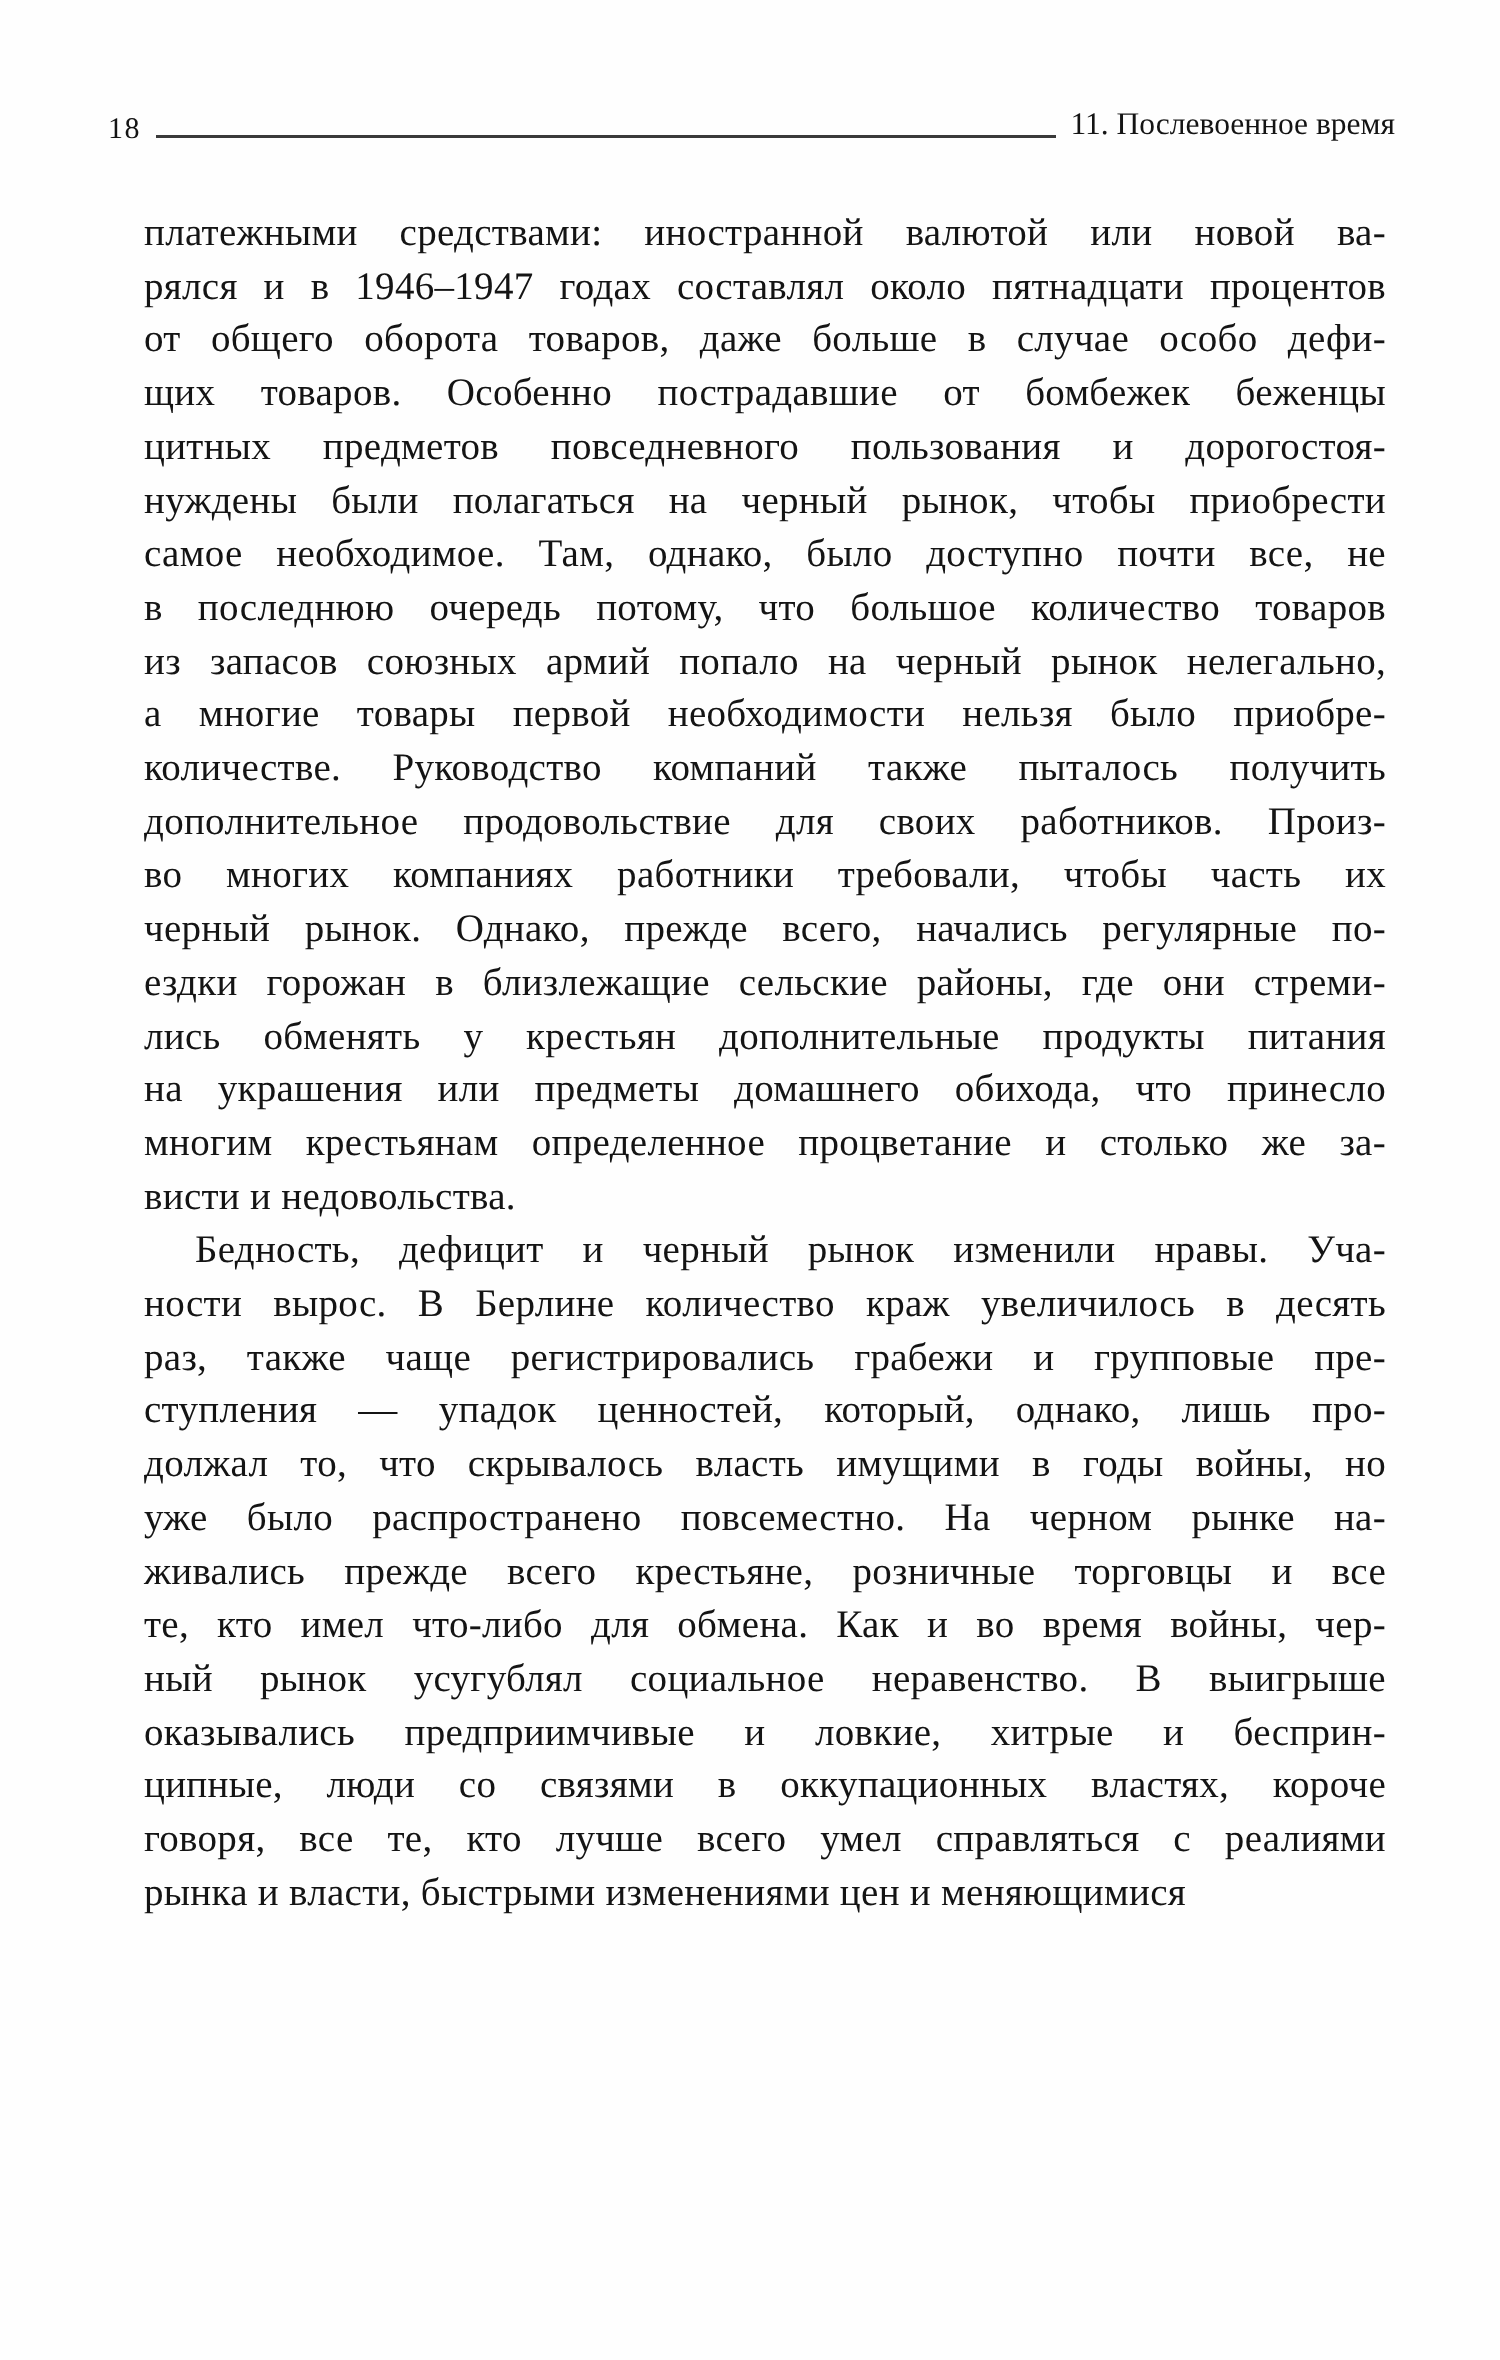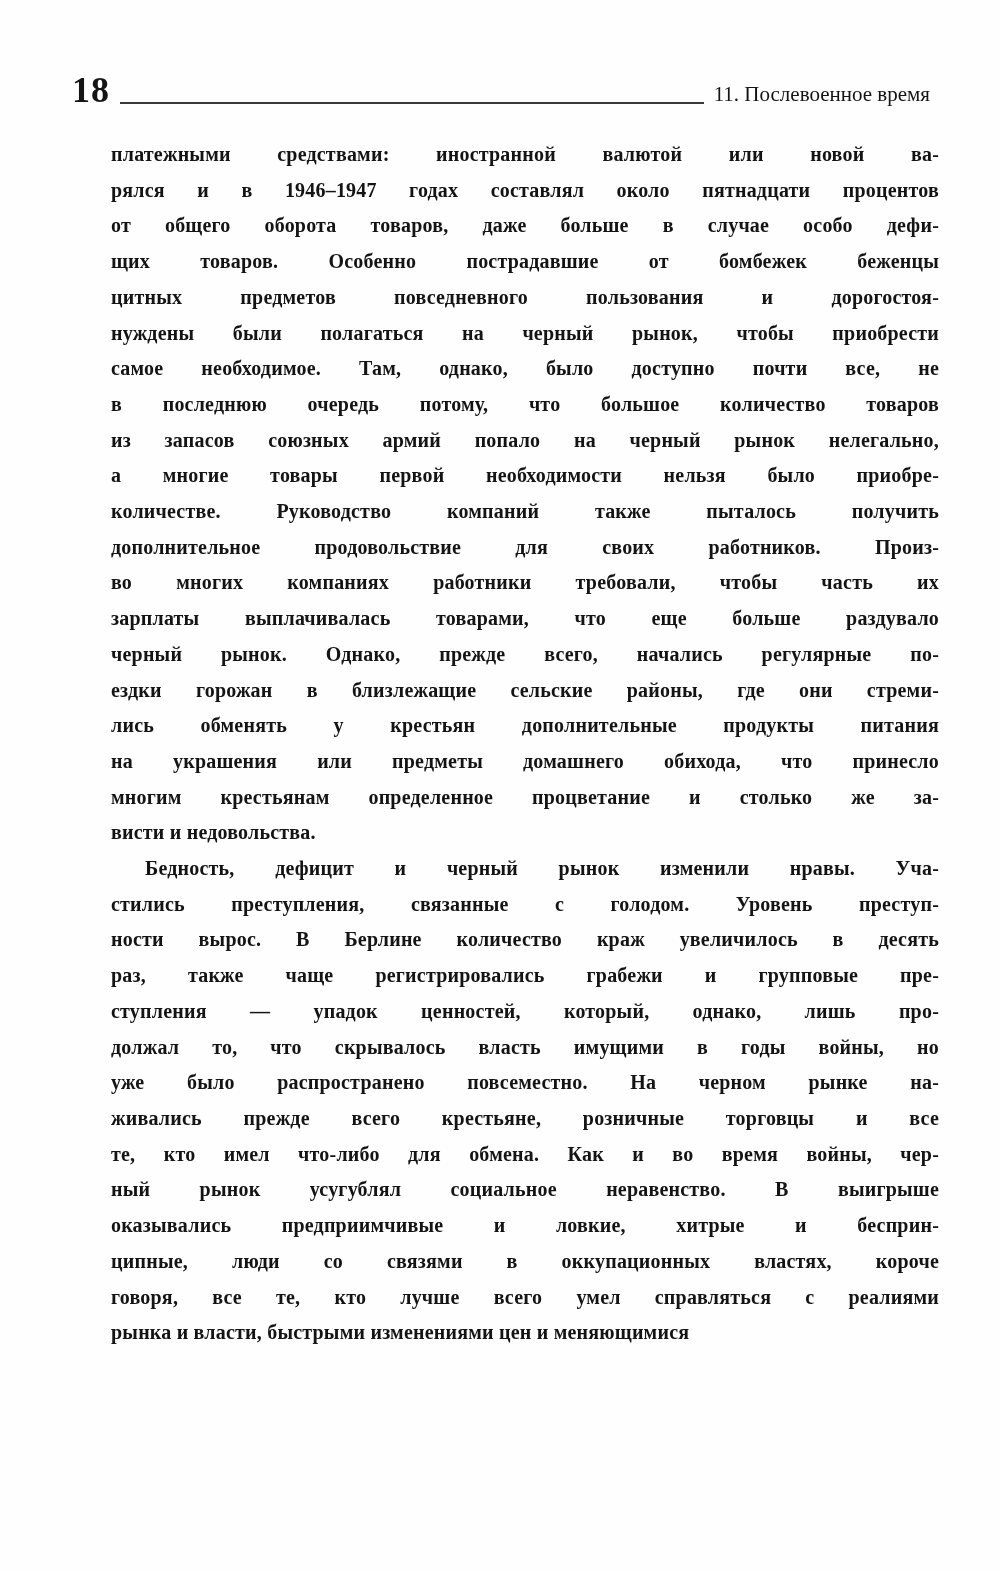--- a/index.html
+++ b/index.html
@@ -19,45 +19,45 @@
   }
   .running-head {
     position: absolute;
     top: 72px;
     left: 72px;
     right: 70px;
     display: flex;
     align-items: flex-end;
   }
   .page-number {
-    font-size: 36px;
-    font-weight: bold;
+    font-size: 20px;
+    font-weight: normal;
     line-height: 1;
     letter-spacing: 1px;
   }
   .head-rule {
     flex: 1;
     border-bottom: 2px solid #3a3a3a;
     margin: 0 10px 4px 10px;
     height: 0;
   }
   .head-title {
     font-size: 21px;
     font-weight: normal;
     line-height: 1;
     white-space: nowrap;
     padding-bottom: 3px;
   }
   .body-text {
     position: absolute;
     top: 137px;
-    left: 111px;
+    left: 96px;
     width: 828px;
-    font-size: 20px;
-    font-weight: bold;
+    font-size: 26px;
+    font-weight: normal;
     letter-spacing: 0.2px;
   }
   .paragraph {
     margin: 0;
   }
   .line {
     line-height: 35.7px;
     white-space: normal;
     text-align: justify;
     text-align-last: justify;
@@ -88,31 +88,29 @@
         <div class="line">щих товаров. Особенно пострадавшие от бомбежек беженцы</div>
         <div class="line">цитных предметов повседневного пользования и дорогостоя-</div>
         <div class="line">нуждены были полагаться на черный рынок, чтобы приобрести</div>
         <div class="line">самое необходимое. Там, однако, было доступно почти все, не</div>
         <div class="line">в последнюю очередь потому, что большое количество товаров</div>
         <div class="line">из запасов союзных армий попало на черный рынок нелегально,</div>
         <div class="line">а многие товары первой необходимости нельзя было приобре-</div>
         <div class="line">количестве. Руководство компаний также пыталось получить</div>
         <div class="line">дополнительное продовольствие для своих работников. Произ-</div>
         <div class="line">во многих компаниях работники требовали, чтобы часть их</div>
-        <div class="line">зарплаты выплачивалась товарами, что еще больше раздувало</div>
         <div class="line">черный рынок. Однако, прежде всего, начались регулярные по-</div>
         <div class="line">ездки горожан в близлежащие сельские районы, где они стреми-</div>
         <div class="line">лись обменять у крестьян дополнительные продукты питания</div>
         <div class="line">на украшения или предметы домашнего обихода, что принесло</div>
         <div class="line">многим крестьянам определенное процветание и столько же за-</div>
         <div class="line last">висти и недовольства.</div>
       </div>
       <div class="paragraph">
         <div class="line indent">Бедность, дефицит и черный рынок изменили нравы. Уча-</div>
-        <div class="line">стились преступления, связанные с голодом. Уровень преступ-</div>
         <div class="line">ности вырос. В Берлине количество краж увеличилось в десять</div>
         <div class="line">раз, также чаще регистрировались грабежи и групповые пре-</div>
         <div class="line">ступления — упадок ценностей, который, однако, лишь про-</div>
         <div class="line">должал то, что скрывалось власть имущими в годы войны, но</div>
         <div class="line">уже было распространено повсеместно. На черном рынке на-</div>
         <div class="line">живались прежде всего крестьяне, розничные торговцы и все</div>
         <div class="line">те, кто имел что-либо для обмена. Как и во время войны, чер-</div>
         <div class="line">ный рынок усугублял социальное неравенство. В выигрыше</div>
         <div class="line">оказывались предприимчивые и ловкие, хитрые и бесприн-</div>
         <div class="line">ципные, люди со связями в оккупационных властях, короче</div>

